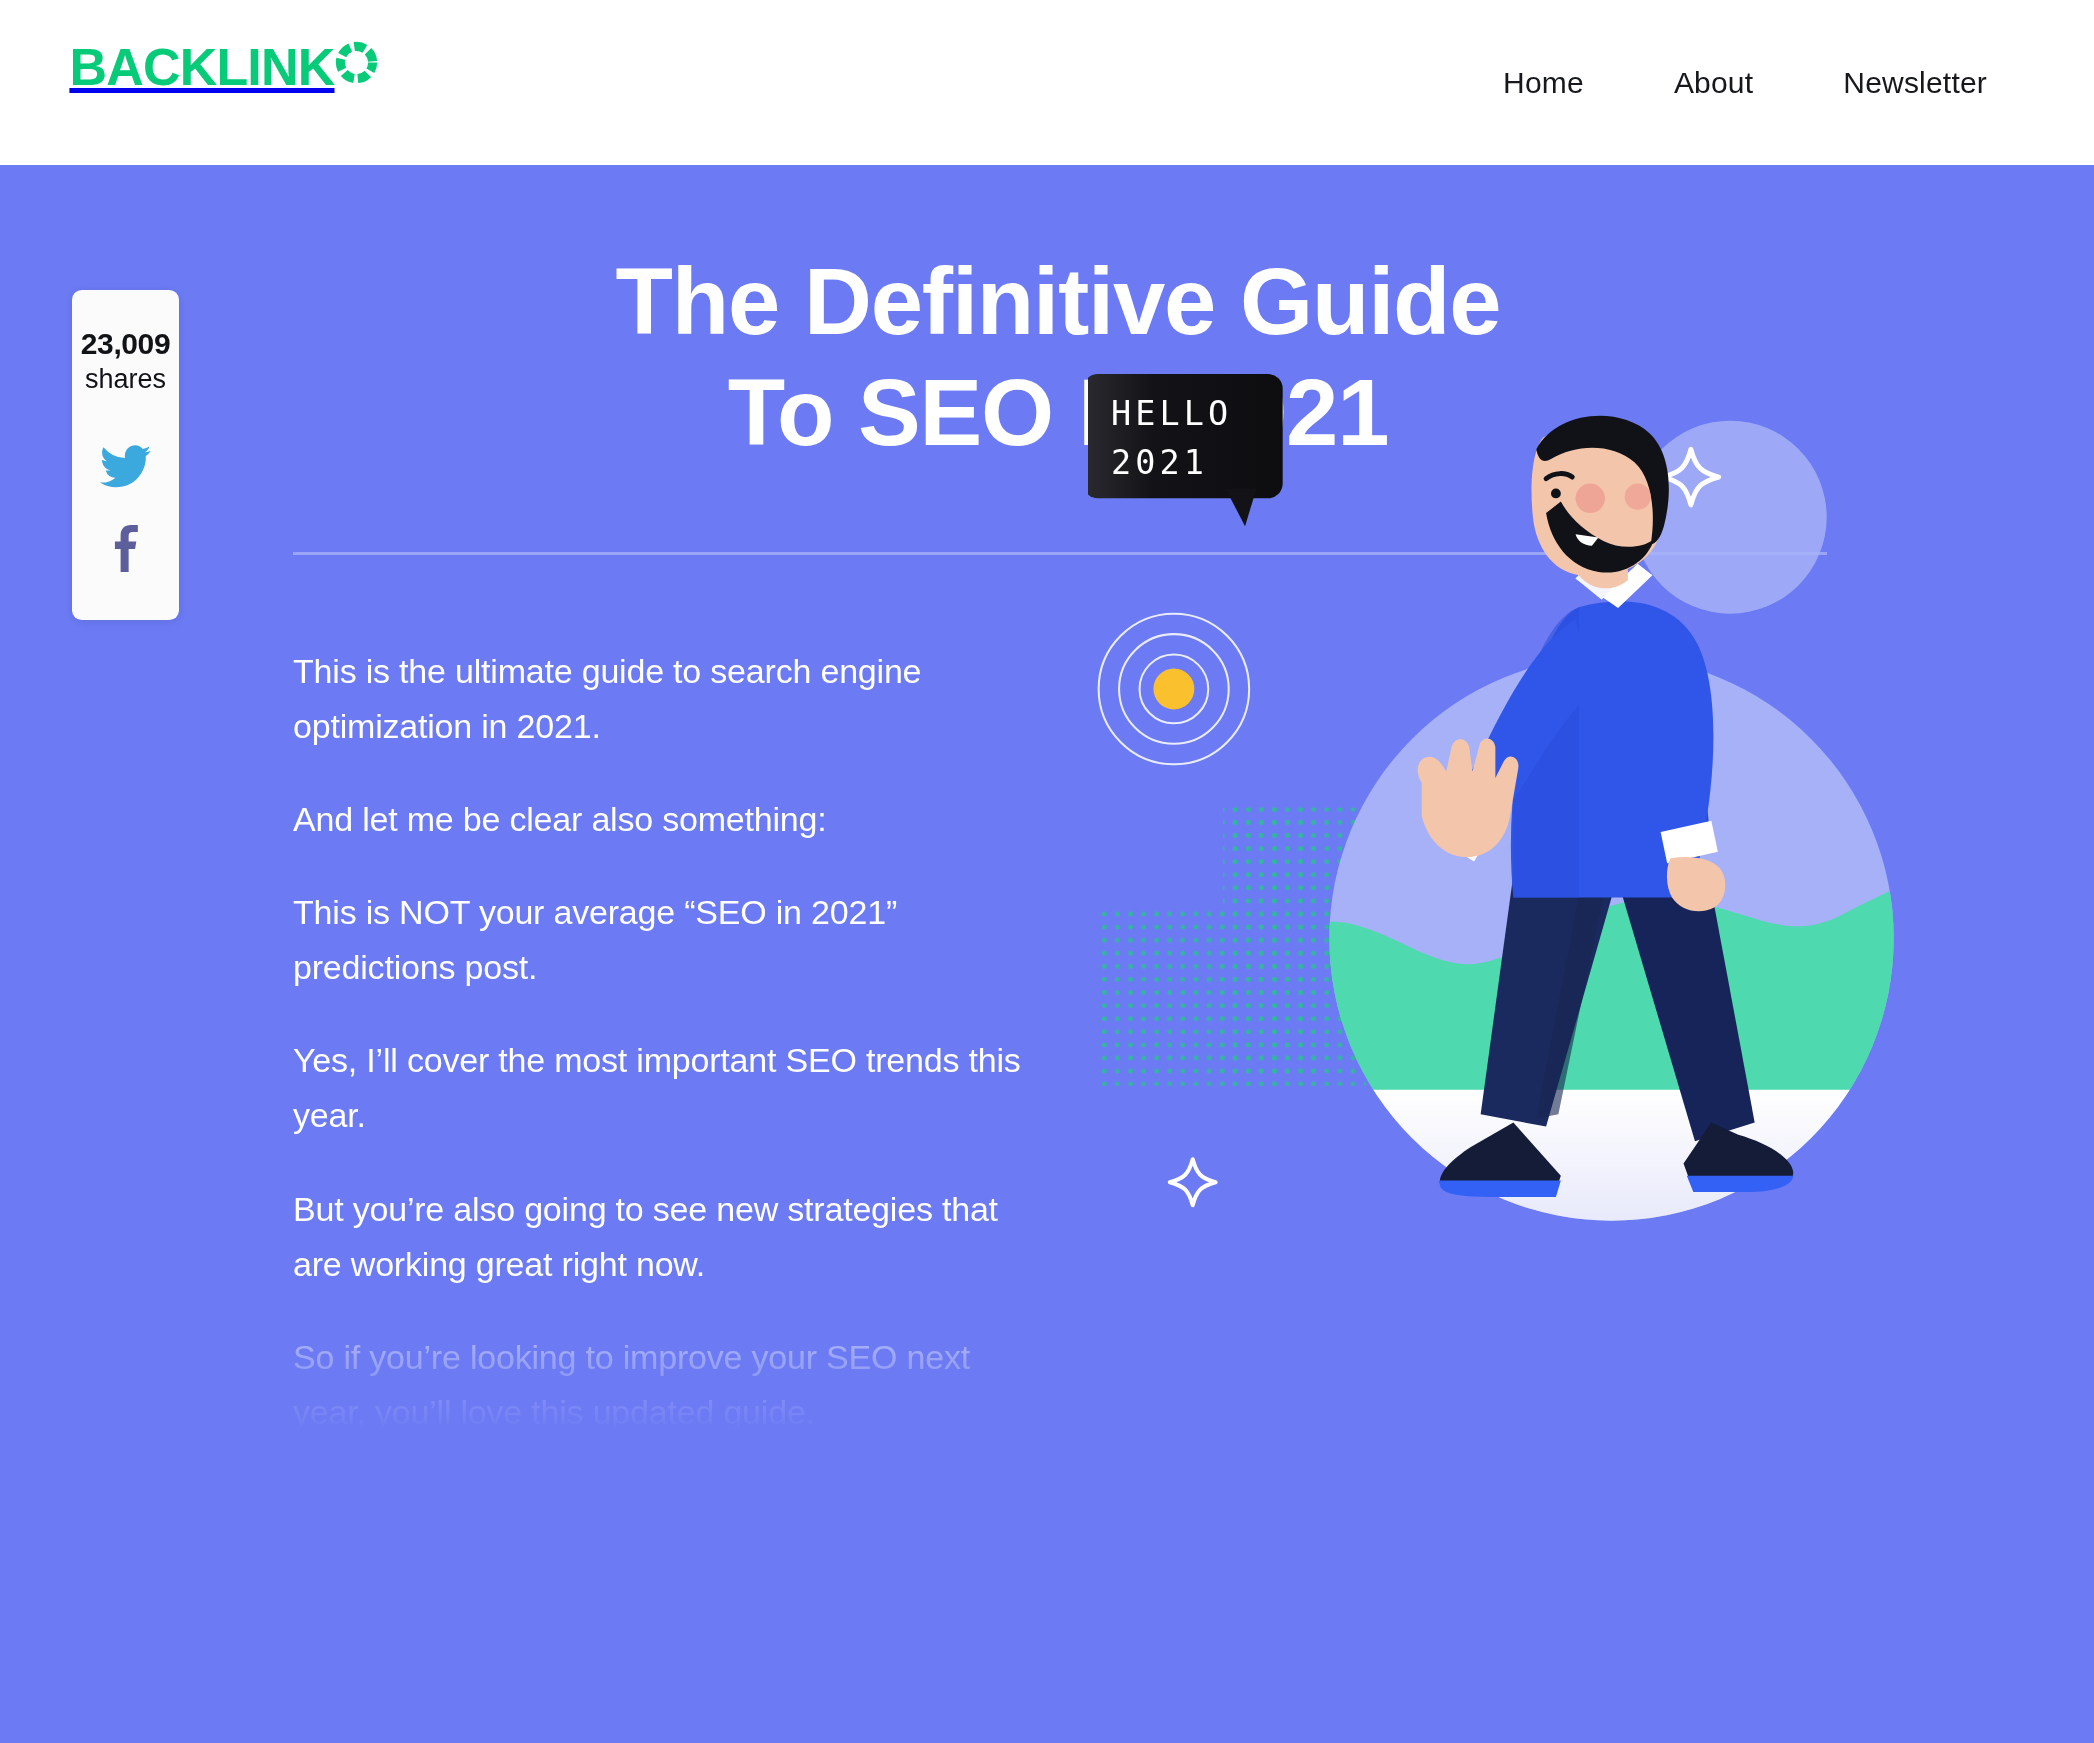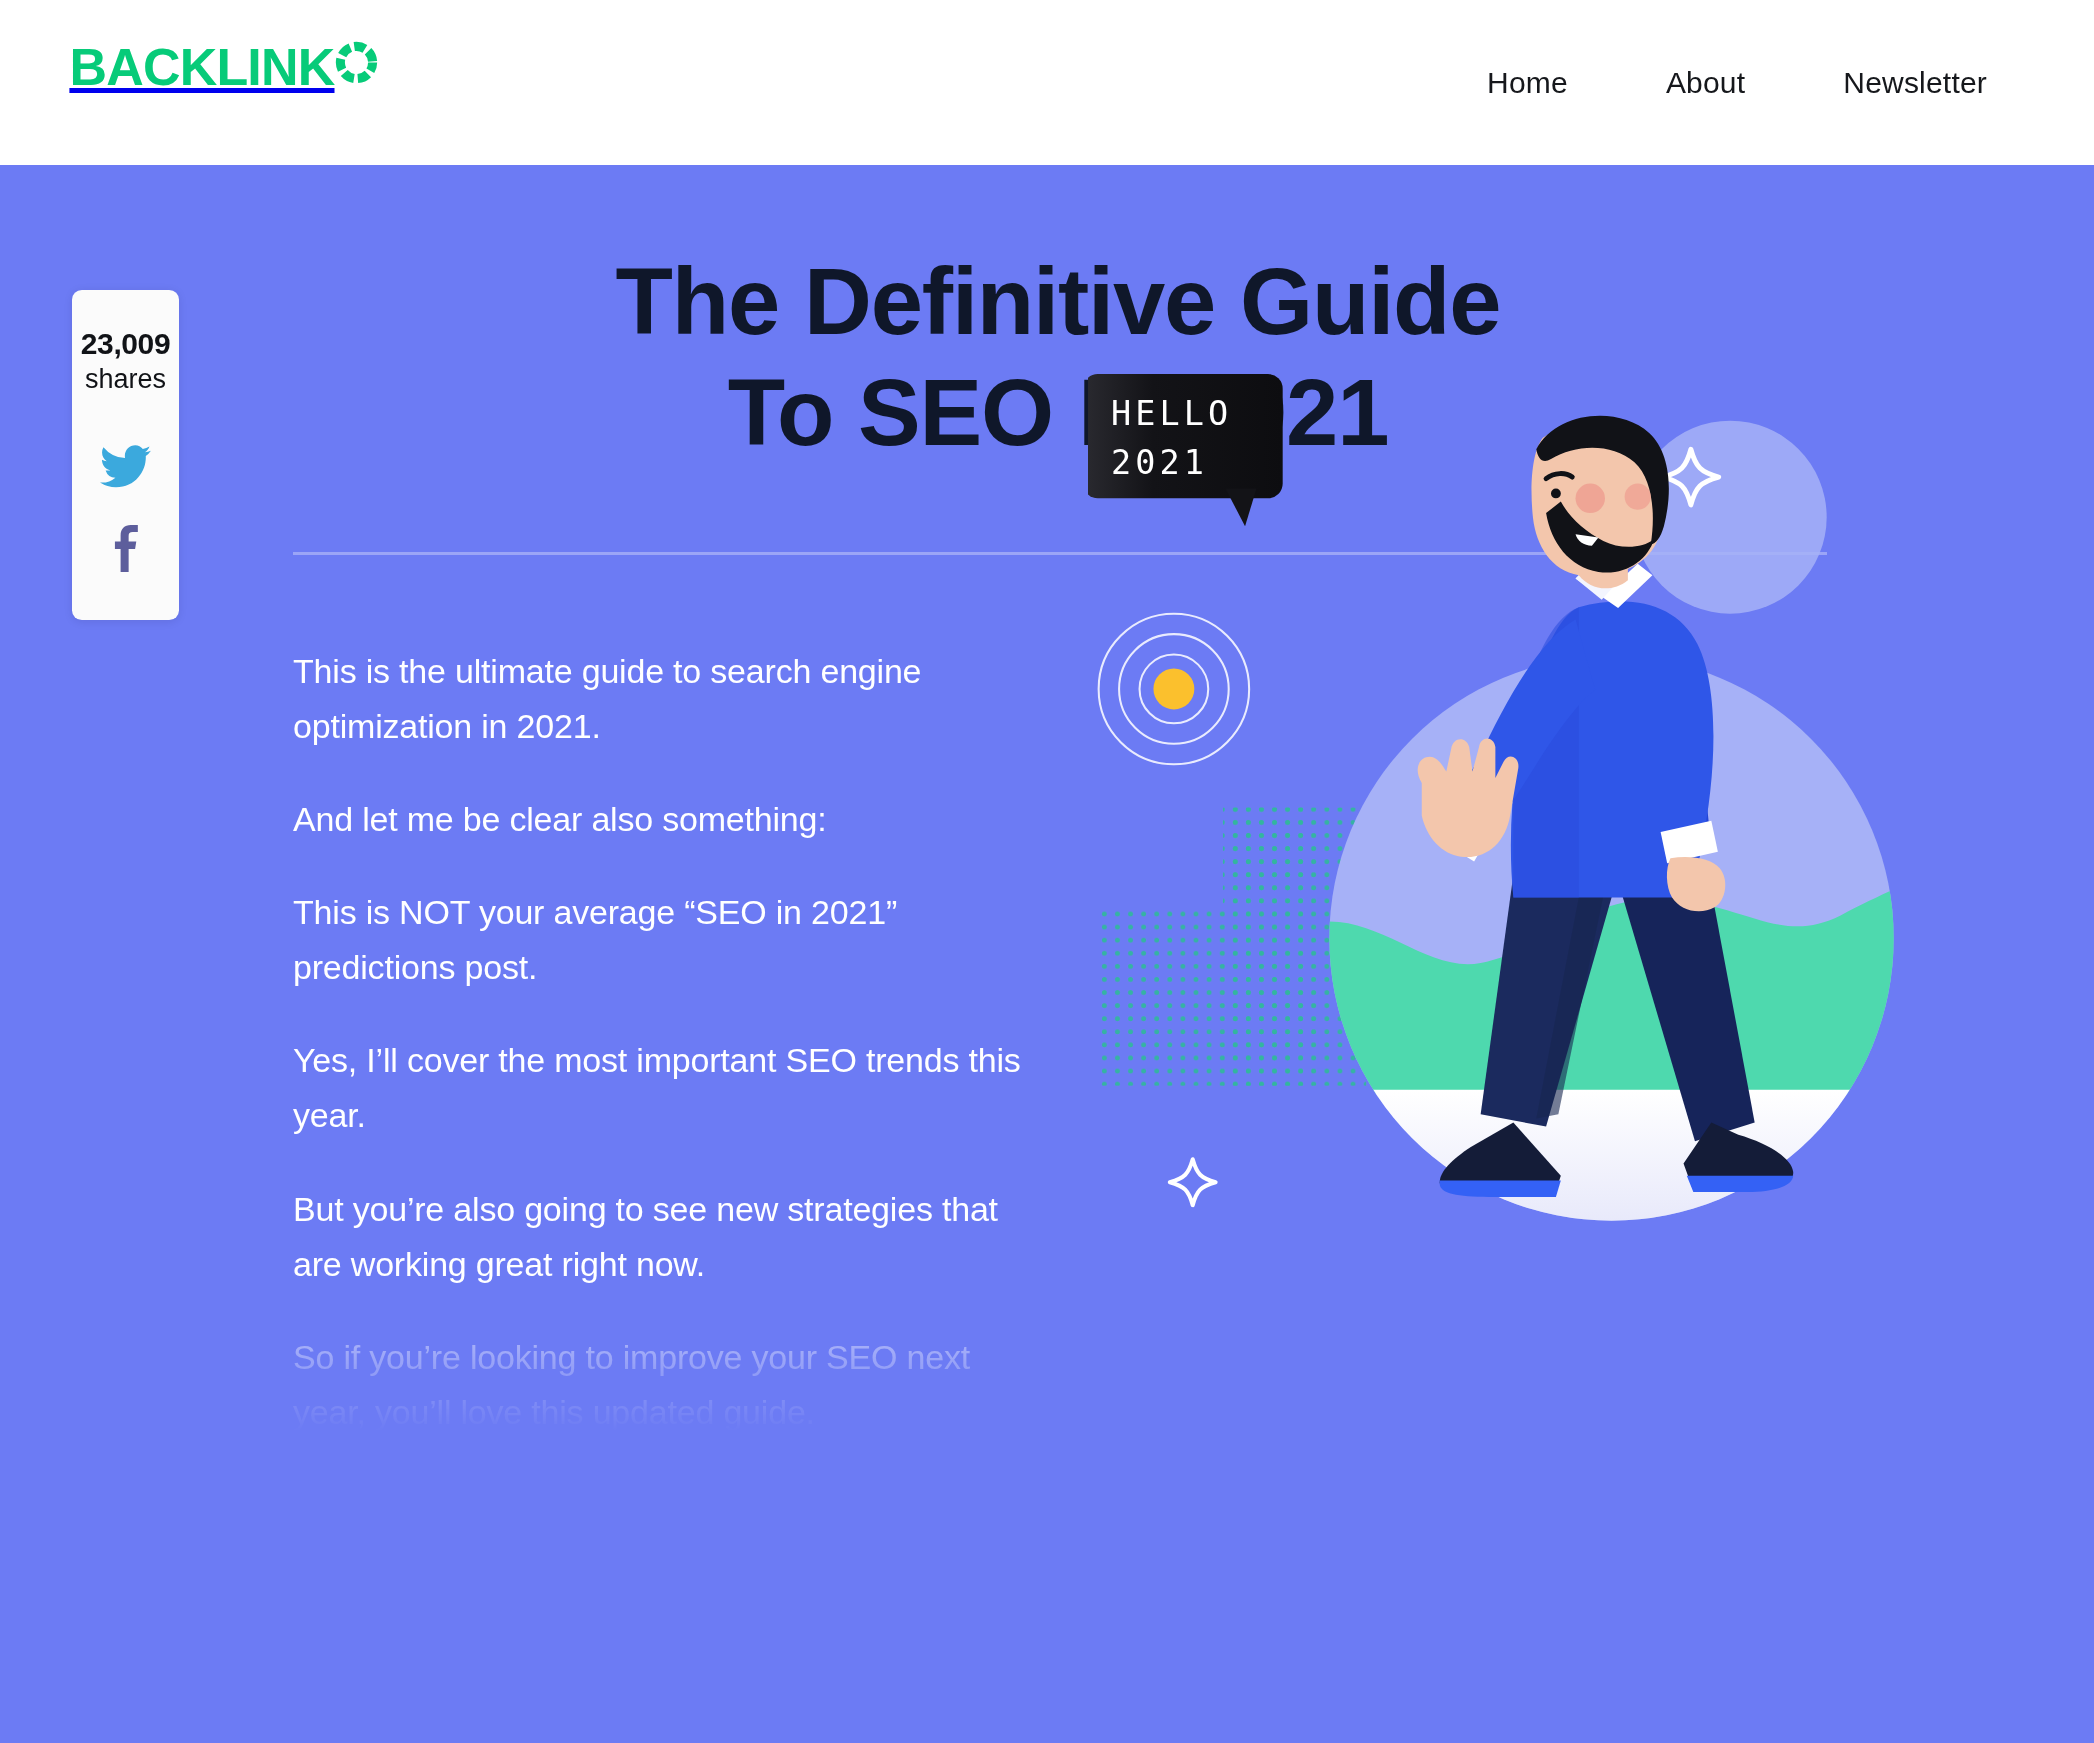--- a/index.html
+++ b/index.html
@@ -30,21 +30,21 @@
   }
   .logo-o{
     position:relative;
     width:43px;height:43px;margin-left:3.3px;
     display:inline-block;
   }
   .logo-o svg{display:block;}
 
   .main-nav{
     position:absolute; right:67px; top:0; height:165px;
-    display:flex; align-items:center; gap:16px;
+    display:flex; align-items:center; gap:8px;
   }
   .nav-link{
     font-size:30px; color:#16181c; text-decoration:none;
     padding:0 41px; line-height:165px; display:block;
     letter-spacing:0.2px;
   }
 
   
   .hero{
     position:absolute; left:0; top:165px; width:2095px; height:1578px;
@@ -73,21 +73,21 @@
     display:flex; align-items:center; justify-content:center;
     cursor:pointer;
   }
   .share-icon.tw{margin-top:38px;}
   .share-icon.fb{margin-top:19.6px;}
 
   
   .hero-title{
     position:absolute; left:291px; top:82px; width:1534px;
     text-align:center;
-    color:#0f172a;
+    color:#ffffff;
     font-size:94px; font-weight:bold; line-height:1.18;
     letter-spacing:-1.2px;
   }
   .divider{
     position:absolute; left:293px; top:387px; width:1534px; height:2.5px;
     background:rgba(255,255,255,.32);
   }
 
   
   .body-col{

